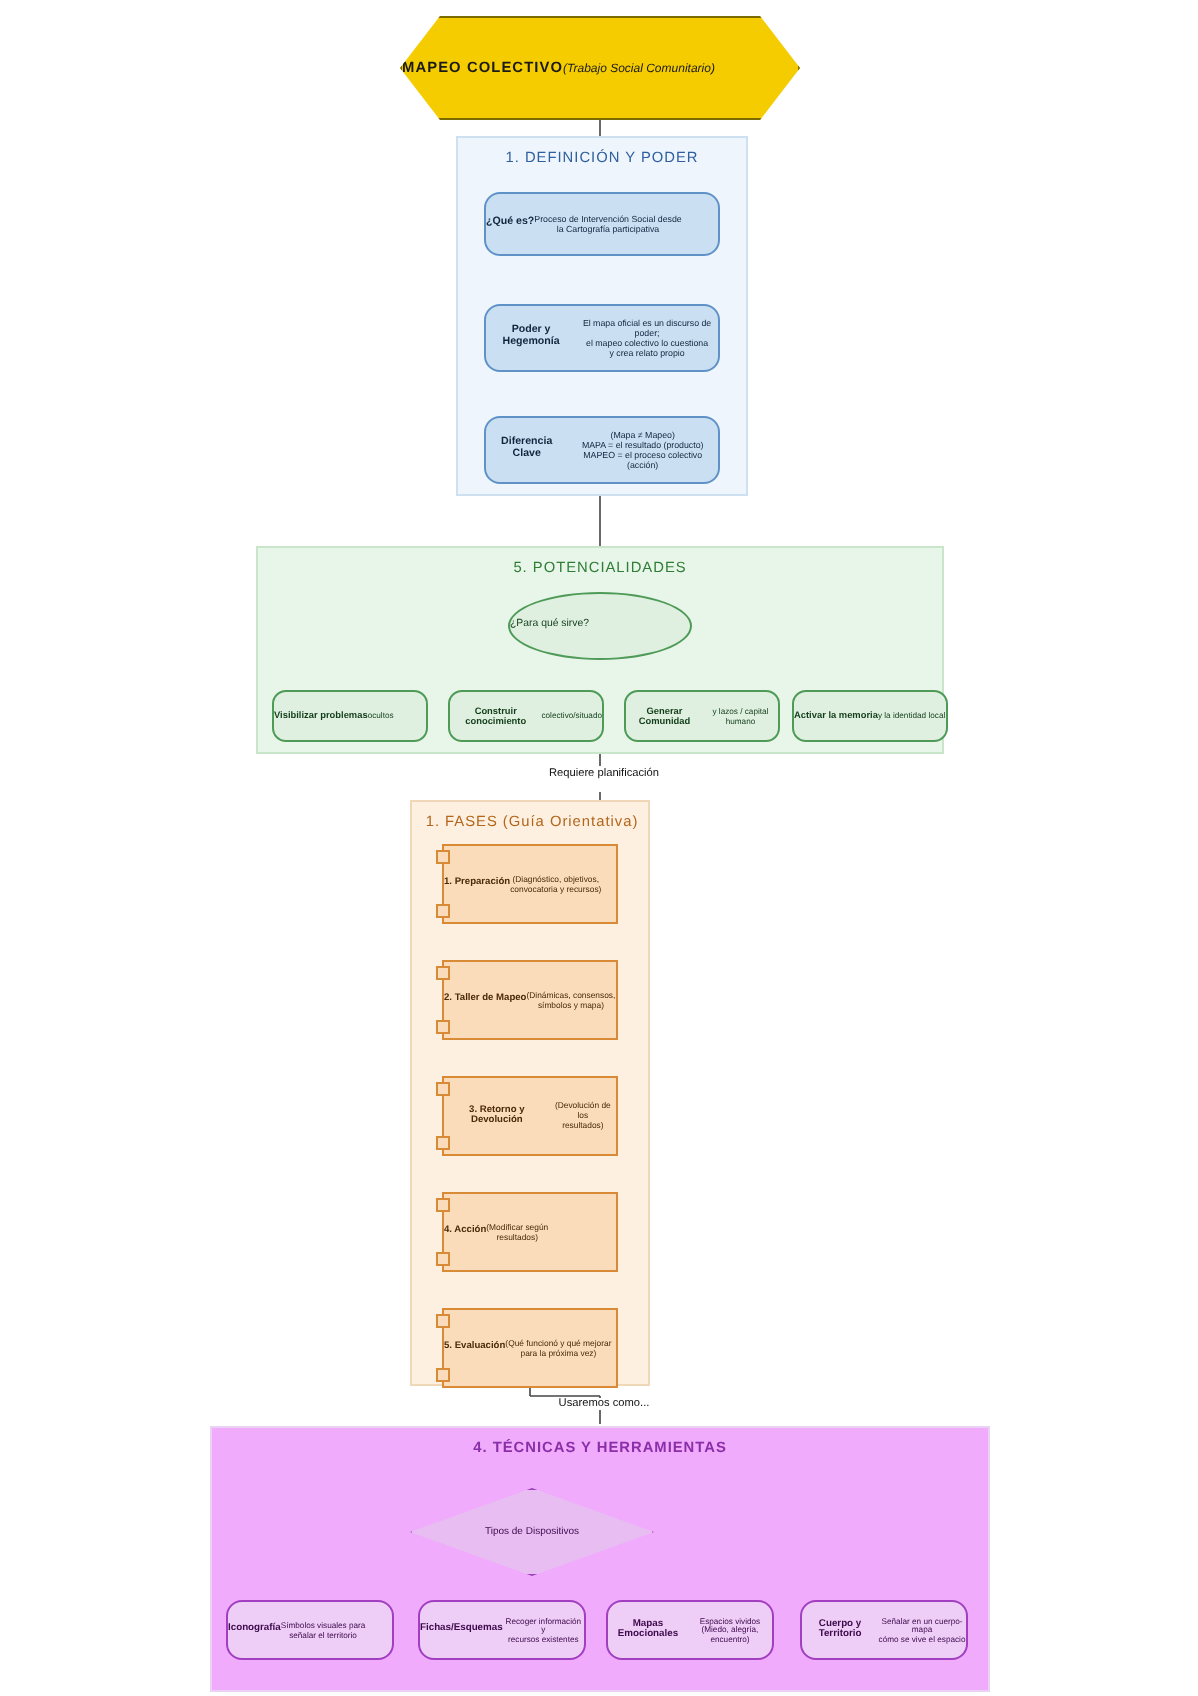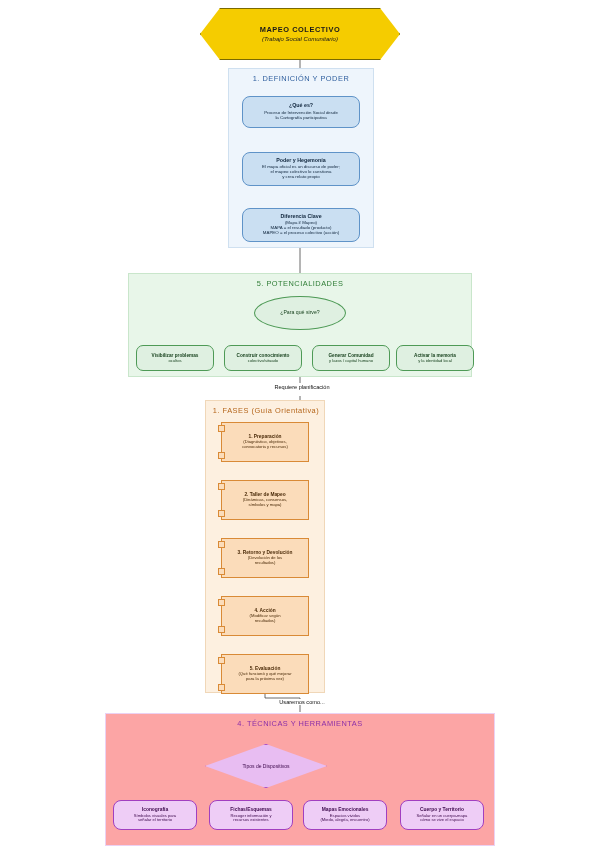--- a/index.html
+++ b/index.html
@@ -4,21 +4,21 @@
 <style>
   html,body{margin:0;padding:0;background:#ffffff;}
   body{width:599px;height:848px;position:relative;
        font-family:"Liberation Sans","DejaVu Sans",sans-serif;
        color:#111;overflow:hidden;}
 
   .canvas{position:absolute;left:0;top:0;width:599px;height:848px;}
 
   
   .node{position:absolute;box-sizing:border-box;display:flex;
-        flex-direction:column;align-items:center;justify-content:center;
+        flex-direction:row;align-items:center;
         text-align:center;line-height:1.12;}
   .node .t{font-weight:bold;display:block;}
   .node .s{display:block;}
 
   
   .hex{width:200px;height:52px;left:200px;top:8px;background:#f5cc00;
        border:1.4px solid #7a6a00;
        clip-path:polygon(10% 0,90% 0,100% 50%,90% 100%,10% 100%,0 50%);}
   .hex .t{font-size:7.4px;letter-spacing:.55px;color:#1a1a1a;}
   .hex .s{font-size:6px;font-style:italic;margin-top:2px;color:#1a1a1a;}
@@ -31,21 +31,21 @@
   #sec1{left:228px;top:68px;width:146px;height:180px;
         background:#eef5fc;border:1px solid #cfe0f0;}
   #sec1 .ttl{color:#2f5f9e;}
   #sec2{left:128px;top:273px;width:344px;height:104px;
         background:#e8f6e9;border:1px solid #c9e6cb;}
   #sec2 .ttl{color:#2f7d36;}
   #sec3{left:205px;top:400px;width:120px;height:293px;
         background:#fdf0e0;border:1px solid #f0d7b8;}
   #sec3 .ttl{color:#b4651a;width:200px;left:-40px;}
   #sec4{left:105px;top:713px;width:390px;height:133px;
-        background:#fca5a5;border:1px solid #ebd1f3;}
+        background:#f0abfc;border:1px solid #ebd1f3;font-weight:bold;}
   #sec4 .ttl{color:#8b2fa8;}
 
   
   .bbox{background:#cadff2;border:1.1px solid #5f93c8;border-radius:8px;
         width:118px;left:242px;color:#10263d;}
   .bbox .t{font-size:5.3px;}
   .bbox .s{font-size:4.4px;margin-top:1.5px;}
   #b1{top:96px;height:32px;}
   #b2{top:152px;height:34px;}
   #b3{top:208px;height:34px;}

